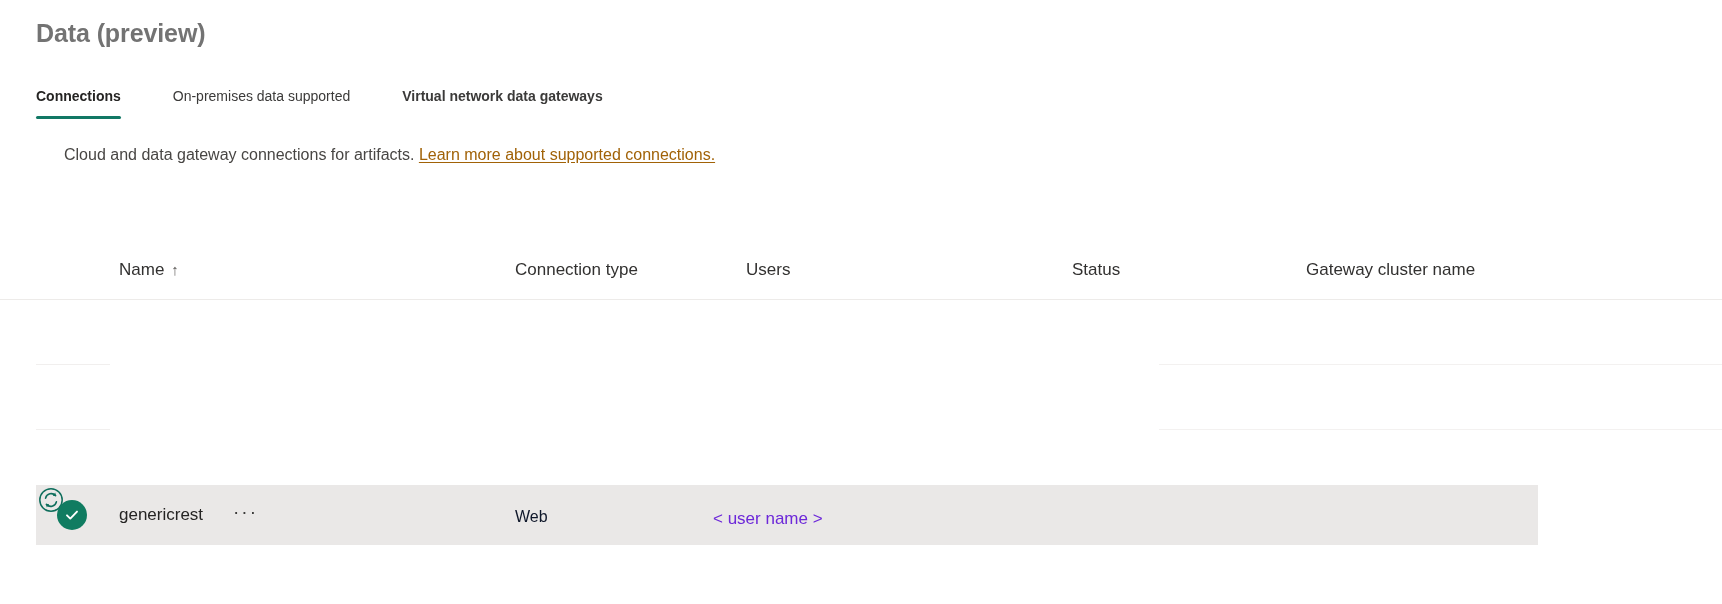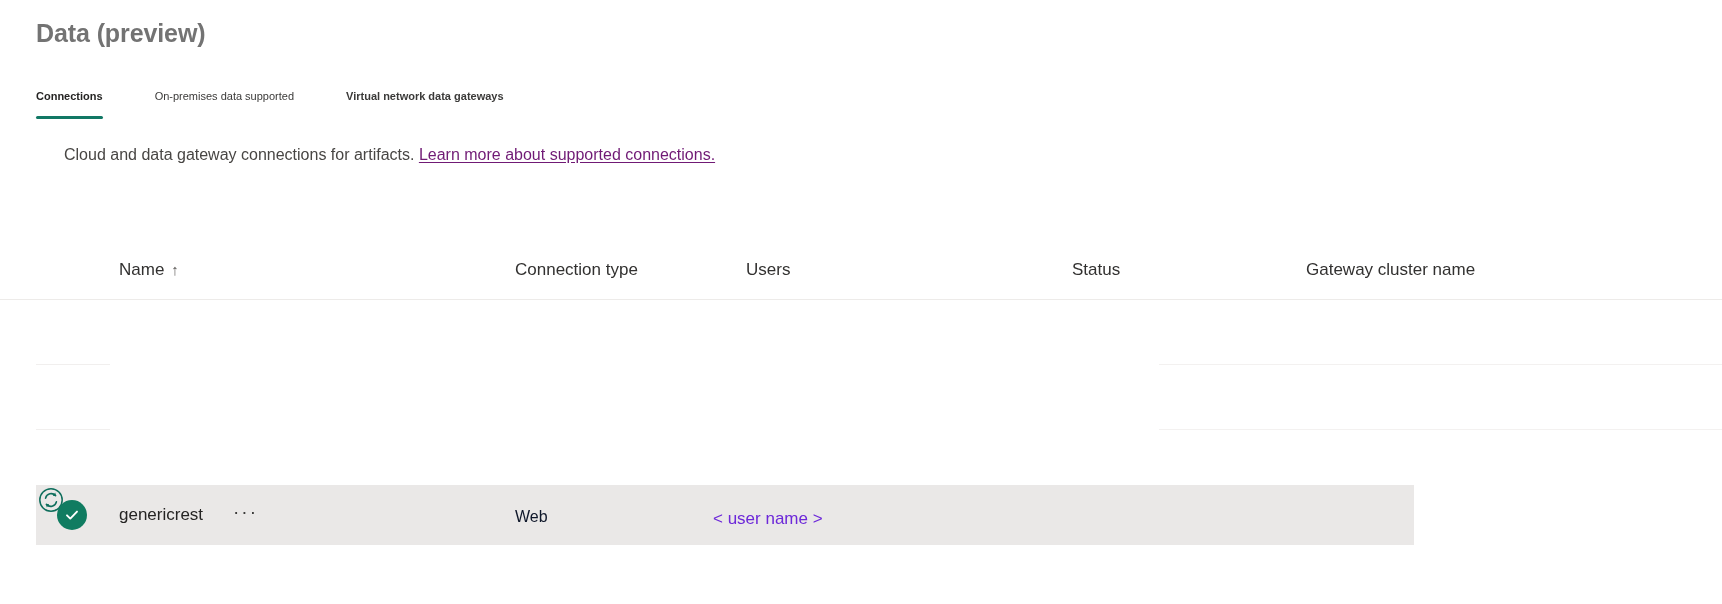--- a/index.html
+++ b/index.html
@@ -32,21 +32,21 @@
   
   .tabstrip {
     position: absolute;
     left: 36px;
     top: 84px;
     display: flex;
     align-items: flex-start;
   }
   .tab {
     position: relative;
-    font-size: 11px;
+    font-size: 14px;
     color: #3b3a39;
     line-height: 24px;
     padding: 0 0 11px 0;
     margin-right: 52px;
     white-space: nowrap;
     cursor: pointer;
   }
   .tab:last-child { margin-right: 0; font-weight: bold; }
   .tab.active {
     font-weight: 700;
@@ -67,21 +67,21 @@
   .description {
     position: absolute;
     left: 64px;
     top: 144px;
     font-size: 16px;
     line-height: 22px;
     color: #484644;
     white-space: nowrap;
   }
   .description a {
-    color: #701a75;
+    color: #a16207;
     text-decoration: underline;
     text-underline-offset: 2px;
     cursor: pointer;
   }
 
   
   .table {
     position: absolute;
     left: 0;
     top: 248px;
@@ -143,21 +143,21 @@
     width: 563px;
     height: 1px;
     background: #f3f1f0;
   }
 
   
   .data-row {
     position: absolute;
     top: 485px;
     left: 36px;
-    width: 1378px;
+    width: 1502px;
     height: 60px;
     background: #eae8e7;
   }
   .row-check {
     position: absolute;
     left: 21px;
     top: 15px;
     width: 30px;
     height: 30px;
     border-radius: 50%;

